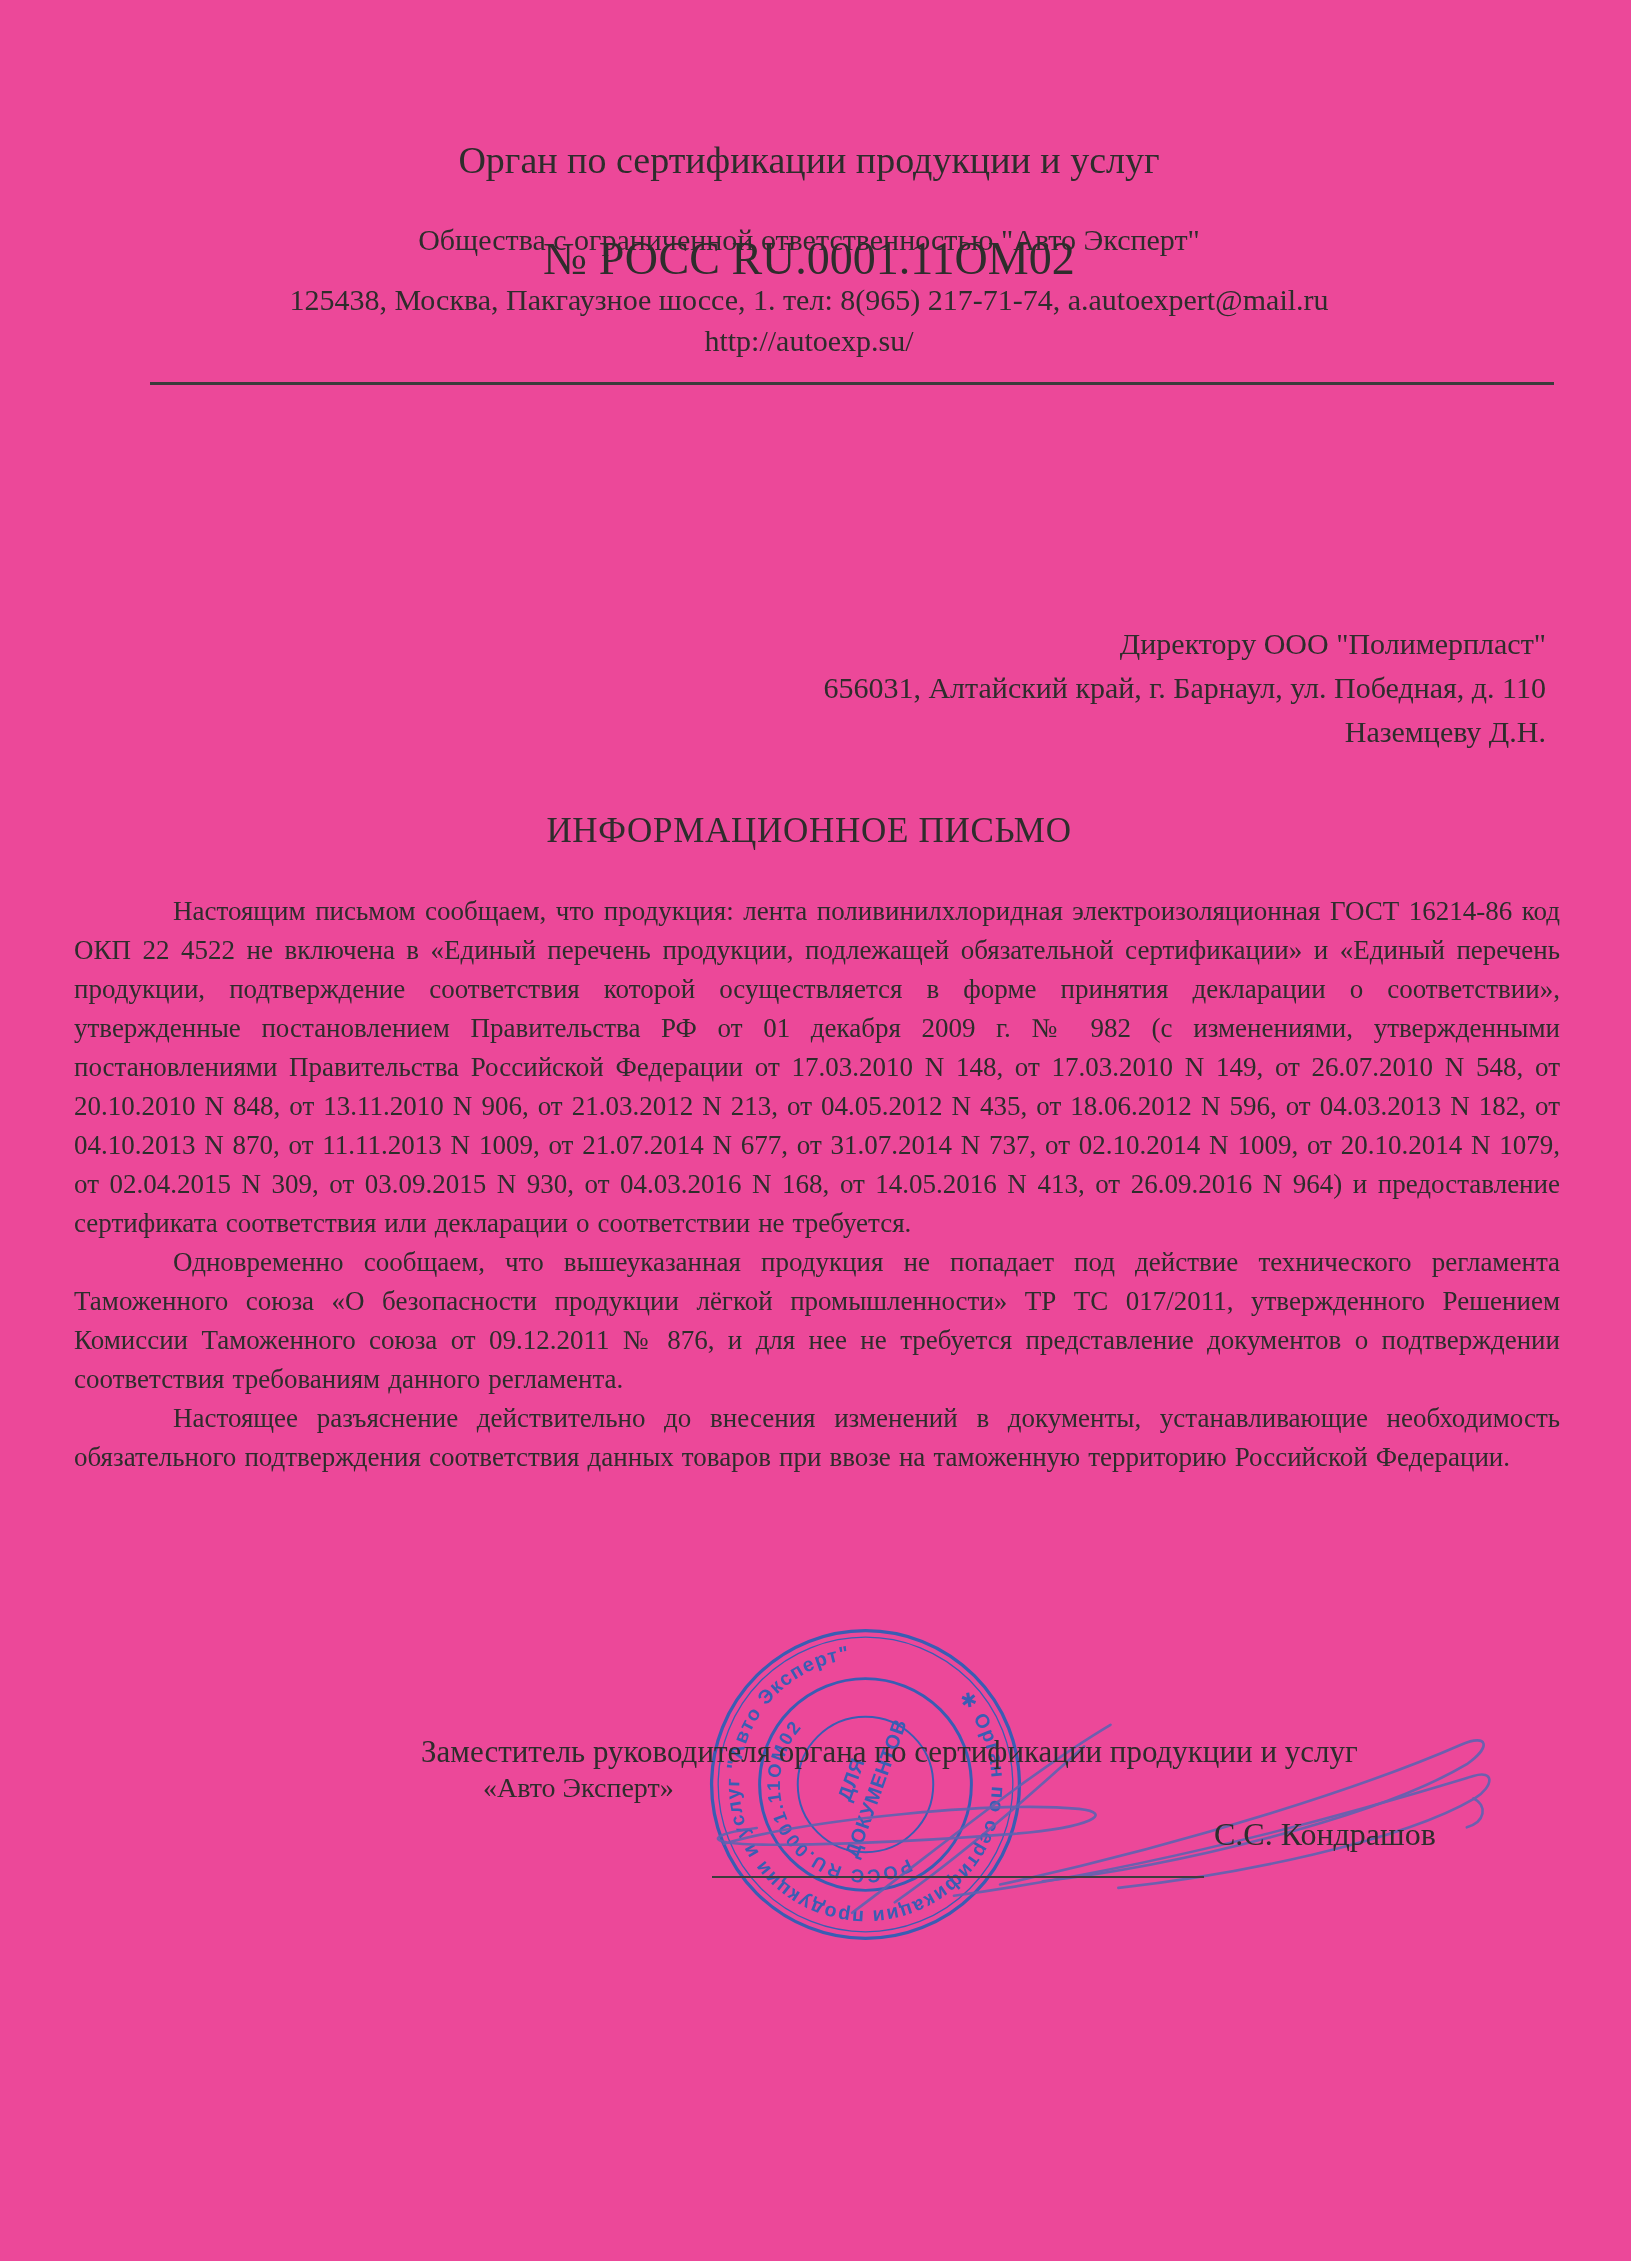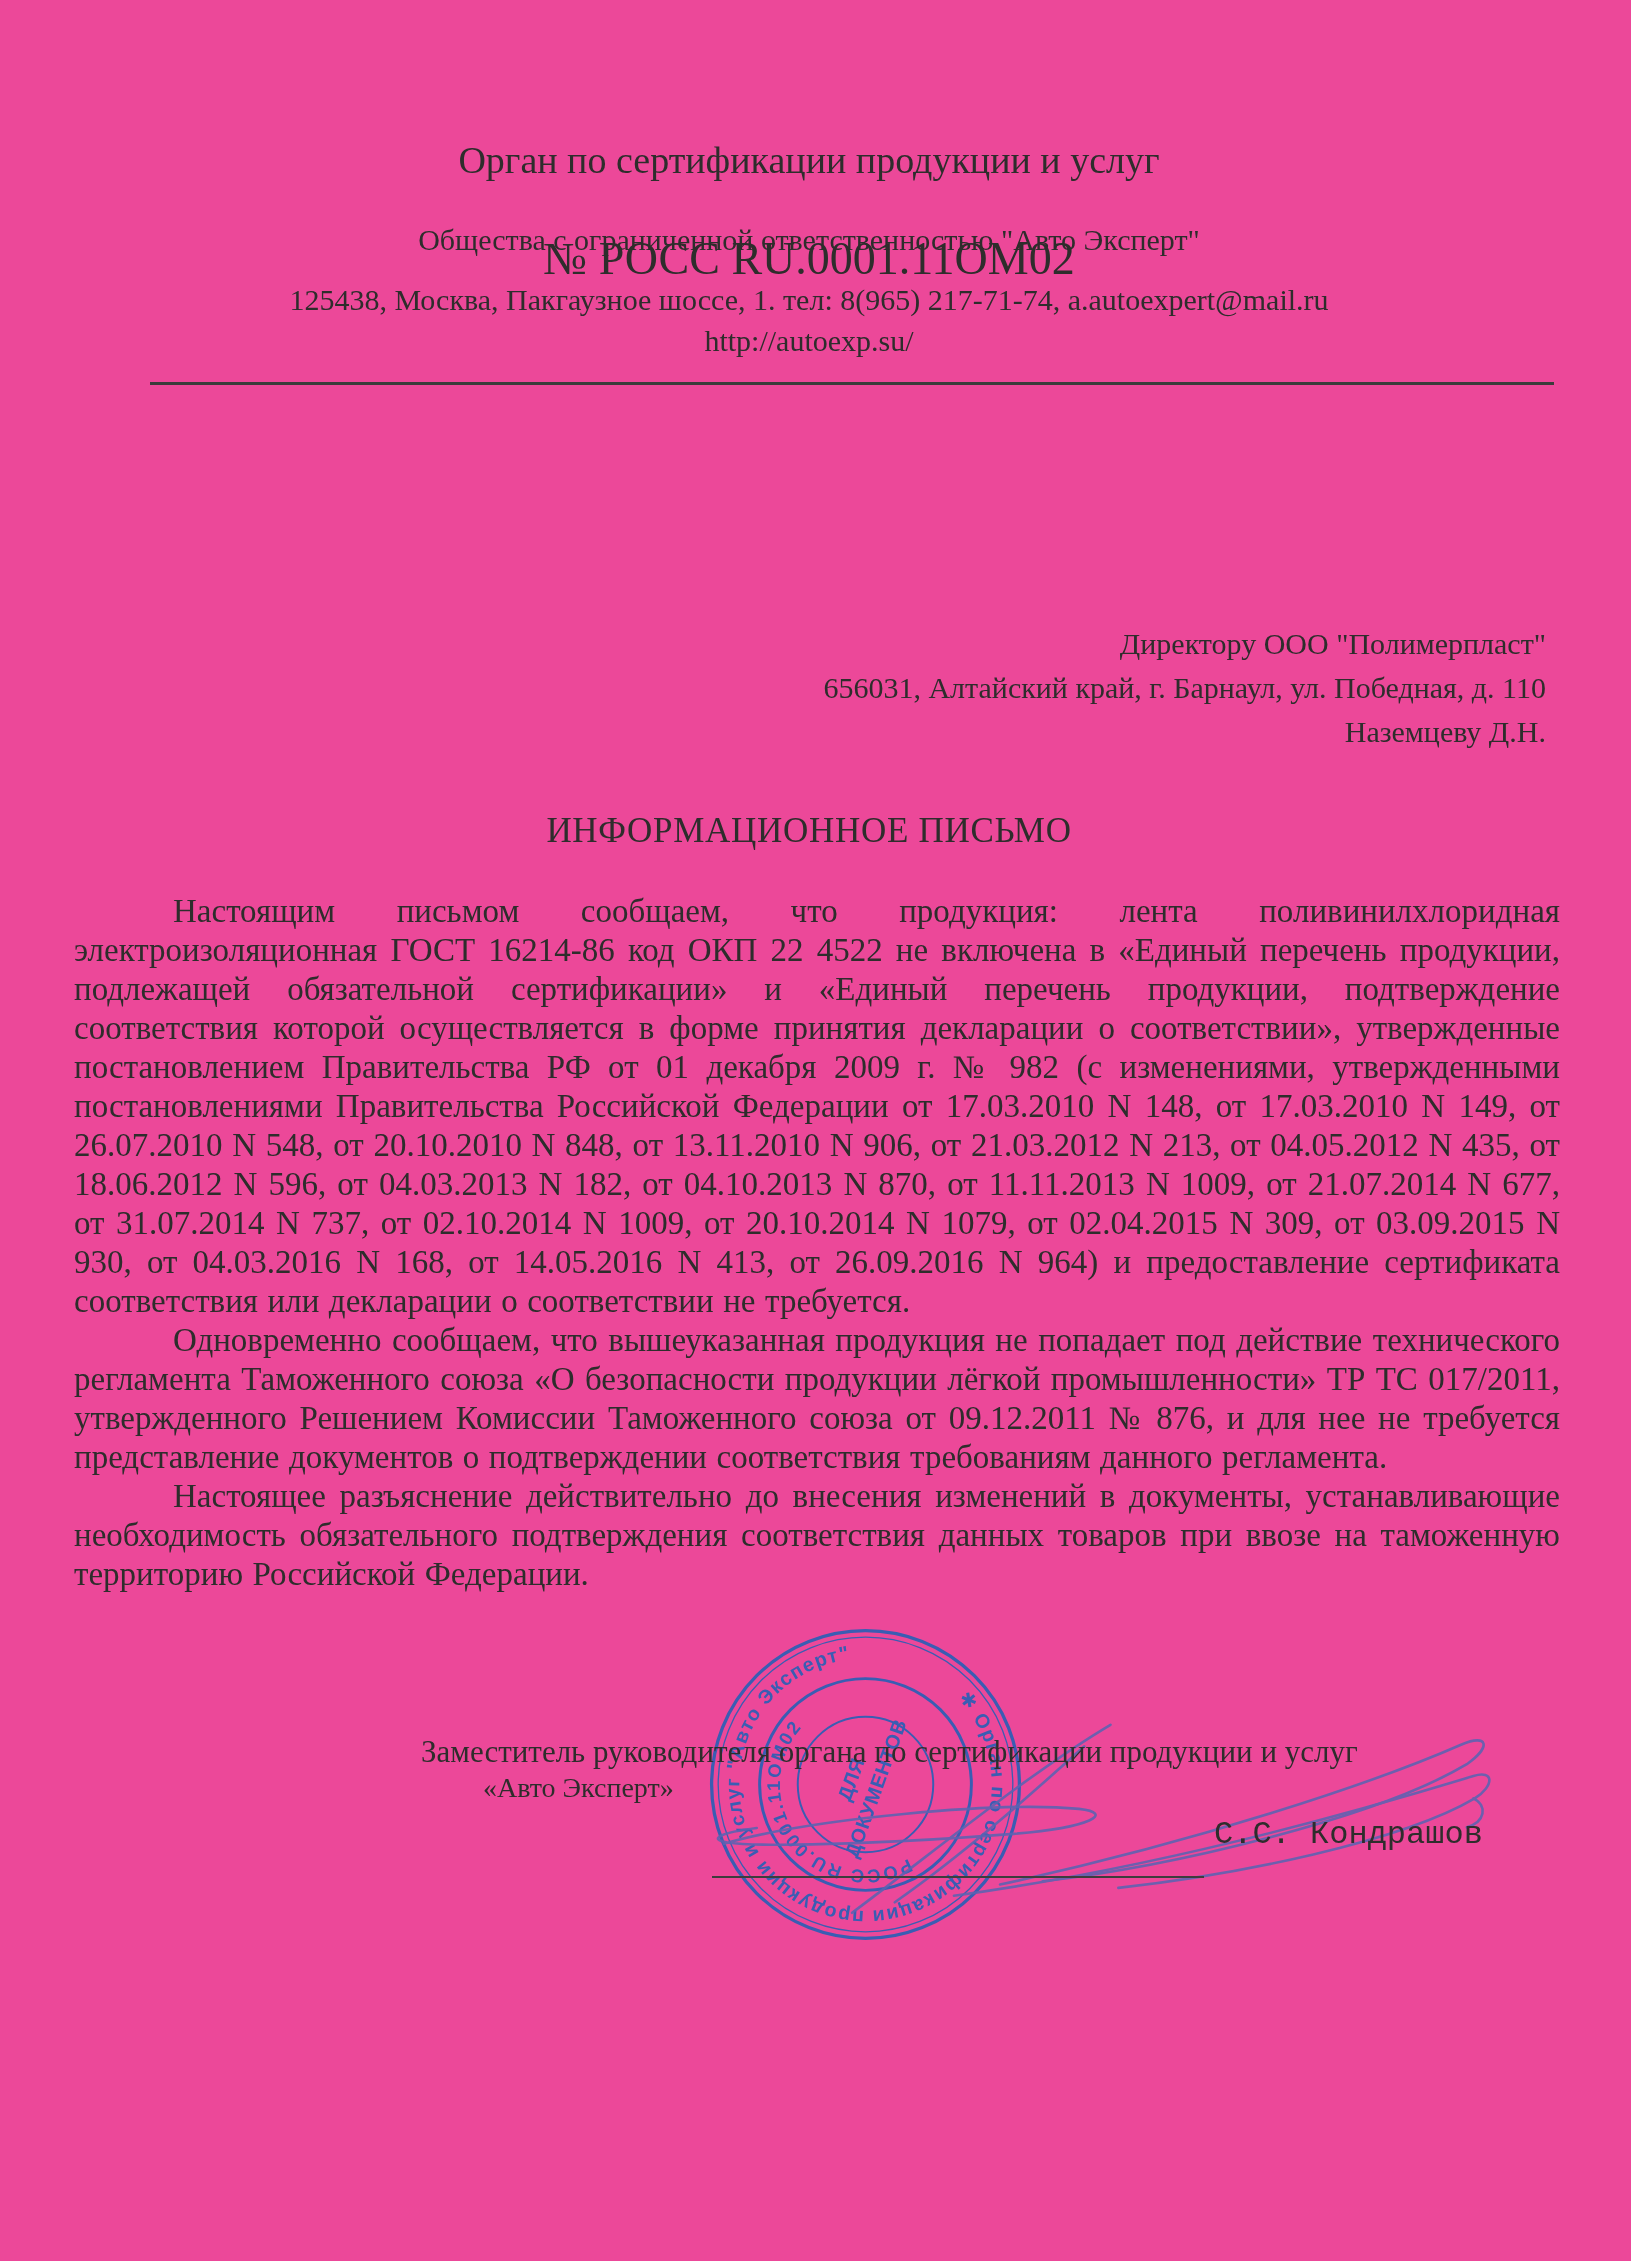--- a/index.html
+++ b/index.html
@@ -23,27 +23,27 @@
   .h-line5{top:324px;font-size:30px;}
   .rule{top:382px;left:150px;width:1404px;height:2.6px;background:#3b3b3b;}
   
   .ref{top:426px;left:175px;font-size:32px;line-height:47px;z-index:4;}
   .date-underline{border-bottom:2px solid #3d3d3d;padding-bottom:4px;}
   
   .recipient{top:622px;left:0;width:1546px;text-align:right;font-size:30px;line-height:44px;z-index:4;}
   
   .title{top:811px;left:0;width:1618px;text-align:center;font-size:35px;letter-spacing:0.7px;z-index:4;}
   
-  .body-text{top:892px;left:74px;width:1486px;font-size:33px;line-height:39px;
+  .body-text{top:892px;left:74px;width:1486px;font-size:27px;line-height:39px;
     text-align:justify;z-index:4;word-spacing:1.3px;}
   .body-text p{margin:0;text-indent:99px;}
   
   .sig-label{top:1734px;left:421px;font-size:31px;z-index:5;text-align:center;}
   .sig-org{top:1772px;left:483px;font-size:28px;z-index:5;}
-  .sig-name{top:1816px;left:1214px;font-size:32px;z-index:5;font-family:Liberation Mono, monospace;}
+  .sig-name{top:1816px;left:1214px;font-size:32px;z-index:5;}
   .sig-line{top:1876px;left:712px;width:492px;height:2px;background:#3d3d3d;z-index:4;}
   
   .stamp{top:1626px;left:707px;width:317px;height:317px;z-index:2;opacity:.93;}
   .stamp text{font-family:"Liberation Sans","DejaVu Sans",sans-serif;}
   .ring-text{font-size:30px;font-weight:700;letter-spacing:2px;}
   .ring-text-inner{font-size:28px;font-weight:700;letter-spacing:3px;}
   .stamp-center{font-size:30px;font-weight:700;letter-spacing:1px;text-anchor:middle;}
   .autograph{top:1684px;left:658px;width:855px;height:263px;z-index:3;opacity:.88;}
 </style>
 </head>

